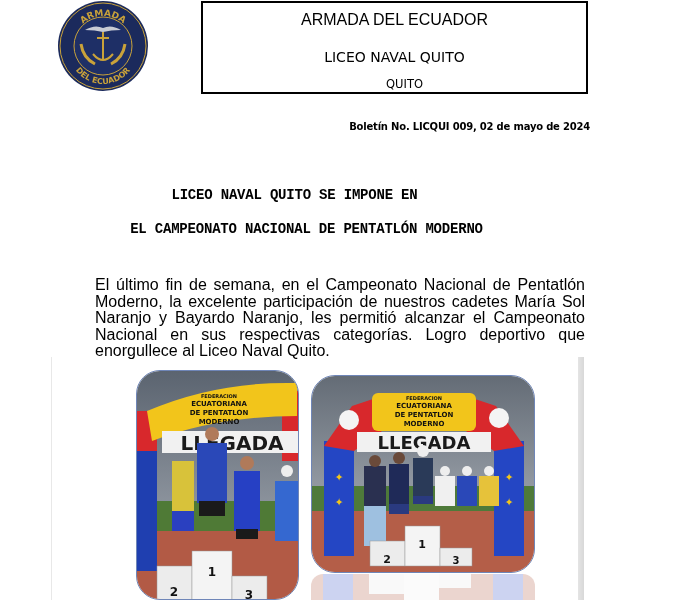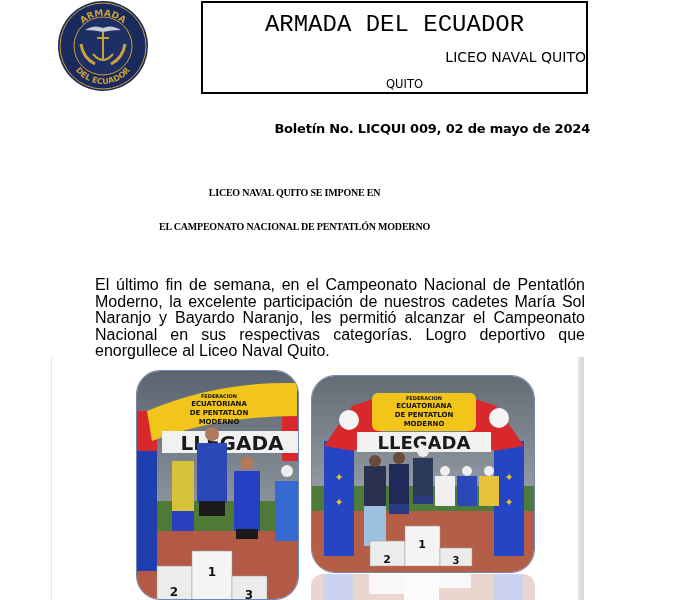--- a/index.html
+++ b/index.html
@@ -1,29 +1,29 @@
 <!DOCTYPE html>
 <html><head>
   <meta charset="utf-8">
   <style>
     html, body { margin: 0; padding: 0; background: #ffffff; }
     body { width: 681px; height: 600px; position: relative; overflow: hidden; font-family: "DejaVu Sans", sans-serif; color: #000; }
 
     .logo { position: absolute; left: 55px; top: 0px; width: 96px; height: 92px; }
 
     .header-box { position: absolute; left: 201px; top: 1px; width: 387px; height: 93px; border: 2px solid #000; box-sizing: border-box; text-align: center; }
-    .header-box .h1 { position: absolute; left: 0; right: 0; top: 8px; font-size: 24px; font-family: Liberation Mono, monospace; letter-spacing: 0px; }
-    .header-box .h2 { position: absolute; left: 0; right: 0; top: 46px; font-size: 14px; font-family: "DejaVu Sans", sans-serif; text-align: right; }
+    .header-box .h1 { position: absolute; left: 0; right: 0; top: 8px; font-size: 16px; font-family: Liberation Sans, sans-serif; letter-spacing: 0px; }
+    .header-box .h2 { position: absolute; left: 0; right: 0; top: 46px; font-size: 14px; font-family: "DejaVu Sans", sans-serif; }
     .header-box .h3 { position: absolute; left: 0; right: 0; top: 74px; font-size: 11.5px; font-family: "DejaVu Sans", sans-serif; margin-left: 20px; }
 
-    .boletin { position: absolute; right: 91px; top: 121px; font-size: 13px; font-weight: bold; font-family: "DejaVu Sans", sans-serif; white-space: nowrap; letter-spacing: -0.2px; }
+    .boletin { position: absolute; right: 91px; top: 121px; font-size: 10px; font-weight: bold; font-family: "DejaVu Sans", sans-serif; white-space: nowrap; letter-spacing: -0.2px; }
 
-    .title { position: absolute; left: 0; width: 589px; text-align: center; font-weight: bold; font-size: 10px; font-family: Liberation Serif, serif; letter-spacing: -0.2px; white-space: nowrap; }
+    .title { position: absolute; left: 0; width: 589px; text-align: center; font-weight: bold; font-size: 14px; font-family: Liberation Mono, monospace; letter-spacing: -0.2px; white-space: nowrap; }
     .title.l1 { top: 187px; }
-    .title.l2 { top: 221px; }
+    .title.l2 { top: 221px; padding-left: 12px; }
 
     .body-text { position: absolute; left: 95px; top: 277px; width: 490px; font-size: 16px; line-height: 16.5px; font-family: "Liberation Sans", sans-serif; text-align: justify; }
 
     .photo-frame { position: absolute; left: 51px; top: 357px; width: 532px; height: 243px; border-left: 1px solid #e8e8e8; }
     .photo-frame .shadow-right { position: absolute; right: 0; top: 0; width: 6px; height: 243px; background: linear-gradient(to right, #e4e4e4, #d8d8d8); }
 
     .photo { position: absolute; overflow: hidden; border-radius: 24px; }
     .photo.p1 { left: 136px; top: 370px; width: 163px; height: 230px; border: 1px solid #6f86b8; box-sizing: border-box; }
     .photo.p2 { left: 311px; top: 375px; width: 224px; height: 198px; border: 1px solid #6f86b8; box-sizing: border-box; }
     .reflection { position: absolute; left: 311px; top: 574px; width: 224px; height: 26px; overflow: hidden; border-radius: 12px 12px 0 0; opacity: 0.35; }

